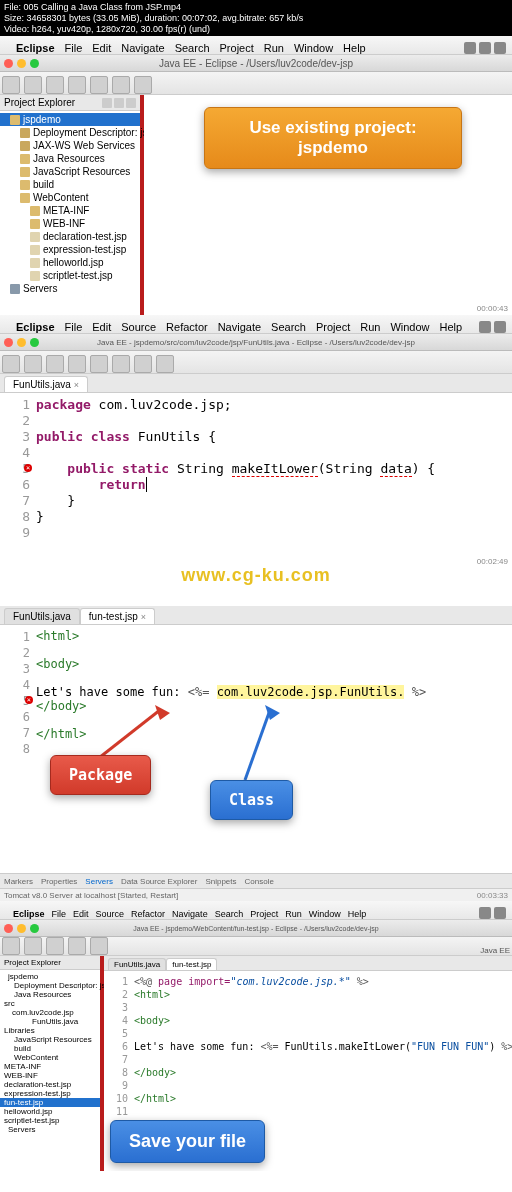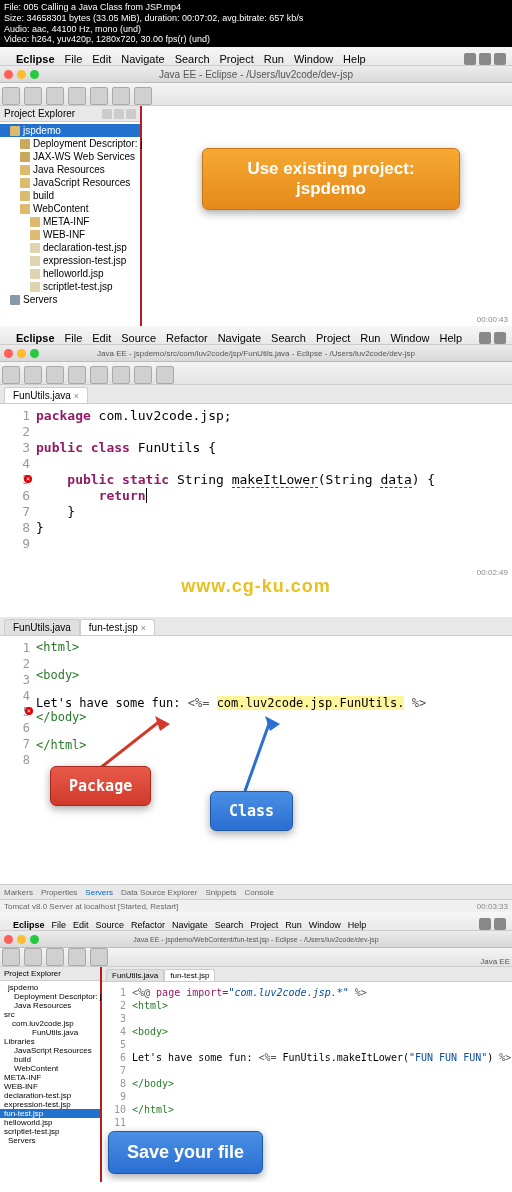--- a/index.html
+++ b/index.html
@@ -8,21 +8,21 @@
 .apple{font-size:12px}
 .menubar-item{cursor:default}
 .mac-titlebar{background:linear-gradient(#ececec,#d8d8d8);height:16px;display:flex;align-items:center;font-size:10px;color:#555;padding:0 4px;border-bottom:1px solid #bbb;position:relative}
 .traffic{display:flex;gap:4px;margin-right:6px}
 .traffic span{width:9px;height:9px;border-radius:50%;display:inline-block}
 .tr-red{background:#ff5f56}.tr-yel{background:#ffbd2e}.tr-grn{background:#27c93f}
 .title-center{position:absolute;left:50%;transform:translateX(-50%);white-space:nowrap}
 .toolbar{background:linear-gradient(#f4f4f4,#e4e4e4);height:22px;border-bottom:1px solid #ccc;display:flex;align-items:flex-end;padding:0 2px;gap:4px}
 .tb-btn{width:16px;height:16px;background:#d0d0d0;border:1px solid #aaa;border-radius:2px}
 .ide-body{display:flex;height:220px;background:#fff}
-.pe-panel{width:140px;border-right:2px solid #b91c1c;background:#fff;font-size:10px}
+.pe-panel{width:140px;border-right:4px solid #b91c1c;background:#fff;font-size:10px}
 .pe-header{background:#e8e8e8;border-bottom:1px solid #ccc;padding:2px 4px;display:flex;align-items:center;gap:3px;font-size:10px}
 .pe-icons{margin-left:auto;display:flex;gap:2px}
 .pe-icon{width:10px;height:10px;background:#ccc;border-radius:1px}
 .tree{padding:2px 0}
 .tree-item{padding:1px 2px 1px 10px;white-space:nowrap;display:flex;align-items:center;gap:3px}
 .tree-item.sub1{padding-left:20px}
 .tree-item.sub2{padding-left:30px}
 .tree-item.sub3{padding-left:40px}
 .tree-item.selected{background:#2171cd;color:#fff}
 .tree-icon{width:10px;height:10px;display:inline-block;background:#c9a85e;border-radius:1px;flex-shrink:0}
@@ -72,21 +72,20 @@
 .tiny .code-text2{line-height:13px}
 .right-icons{margin-left:auto;display:flex;gap:3px}
 .right-icons span{width:12px;height:12px;background:#888;border-radius:2px}
 </style>
 </head>
 <body>
 
 <div class="video-meta">
   <div>File: 005 Calling a Java Class from JSP.mp4</div>
   <div>Size: 34658301 bytes (33.05 MiB), duration: 00:07:02, avg.bitrate: 657 kb/s</div>
-  <div>Audio: aac, 44100 Hz, mono (und)</div>
   <div>Video: h264, yuv420p, 1280x720, 30.00 fps(r) (und)</div>
 </div>
 
 <div class="section">
   <div class="mac-menubar">
     <span class="apple"></span>
     <b class="menubar-item">Eclipse</b>
     <span class="menubar-item">File</span>
     <span class="menubar-item">Edit</span>
     <span class="menubar-item">Navigate</span>
@@ -181,21 +180,21 @@
             <span class="tree-icon file"></span>
             <span>scriptlet-test.jsp</span>
           </div>
         <div class="tree-item">
             <span class="tree-icon server"></span>
             <span>Servers</span>
           </div>
       </div>
     </div>
     <div class="editor-area">
-      <div class="callout orange" style="top:42px;left:60px;width:220px;white-space:pre">Use existing project:
+      <div class="callout orange" style="top:12px;left:60px;width:220px;white-space:pre">Use existing project:
 jspdemo</div>
       <div class="timestamp-overlay">00:00:43</div>
     </div>
   </div>
 </div>
 
 <div class="section">
   <div class="mac-menubar">
     <span class="apple"></span>
     <b class="menubar-item">Eclipse</b>

